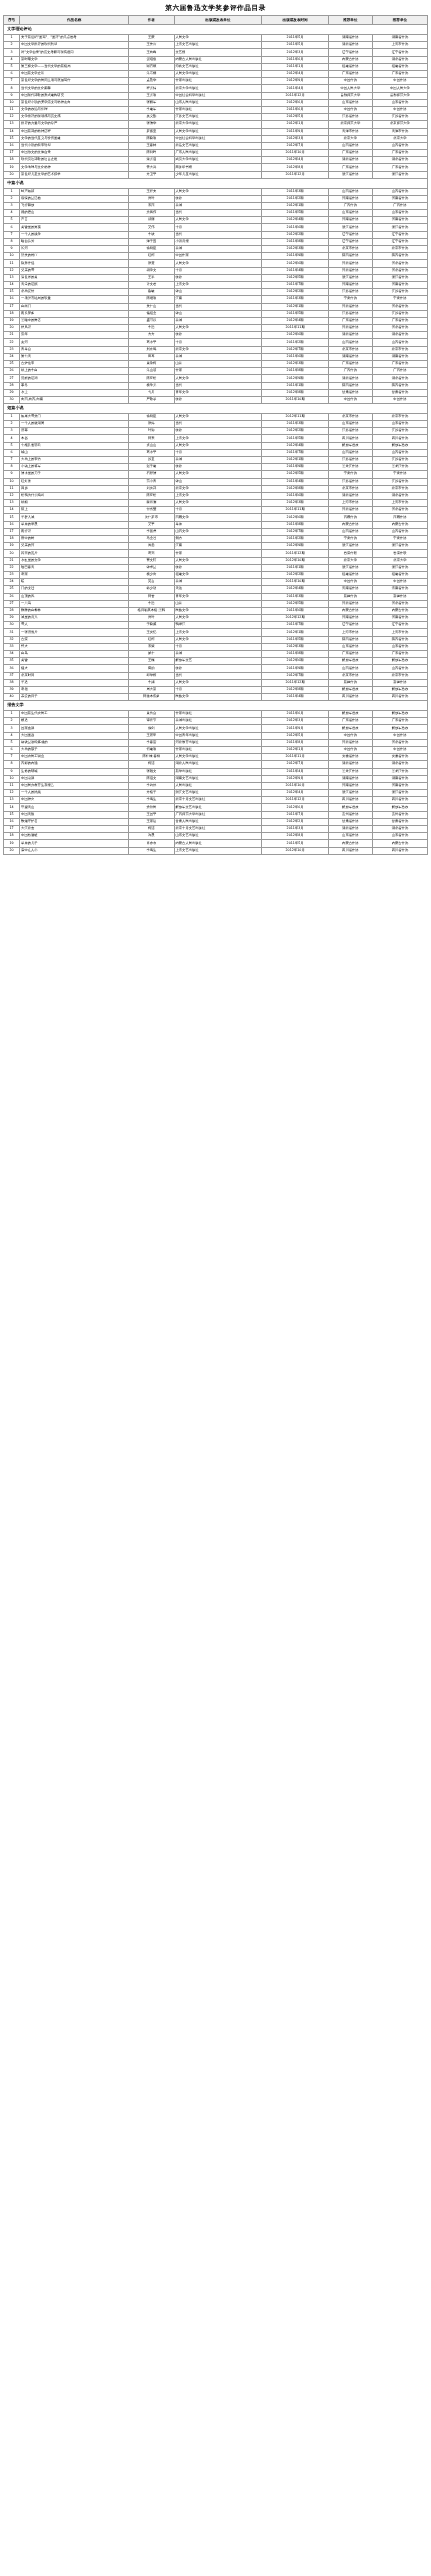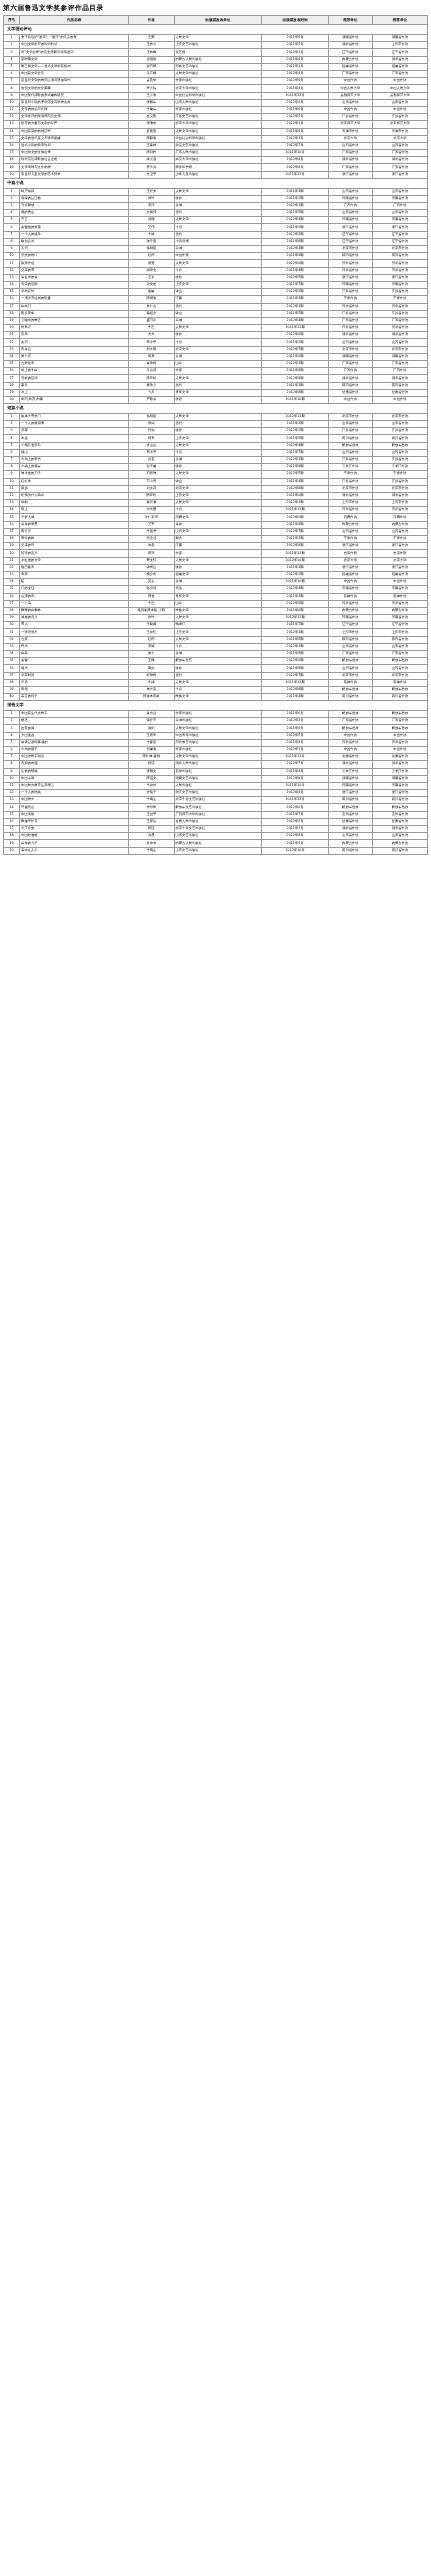--- a/index.html
+++ b/index.html
@@ -1,18 +1,19 @@
 <!DOCTYPE html>
 <html style="font-size:8.2px"><head>
 <meta charset="utf-8">
 <style>
   html,body{margin:0;padding:0;background:#ffffff;}
   body{font-family:"DejaVu Sans","Liberation Sans",sans-serif;color:#000;}
   #page{width:431px;box-sizing:border-box;padding:2.1px 3.1px 10.3px 3.1px;}
   .title{
+    text-align:center;
     font-size:6.7px;
     font-weight:bold;
     letter-spacing:0.5px;
     padding:1.5px 0 2.1px 0;
   }
   table{border-collapse:collapse;width:425px;table-layout:fixed;}
   col.c0{width:11.3px;}
   col.c1{width:77px;}
   col.c2{width:32px;}
   col.c3{width:62px;}

